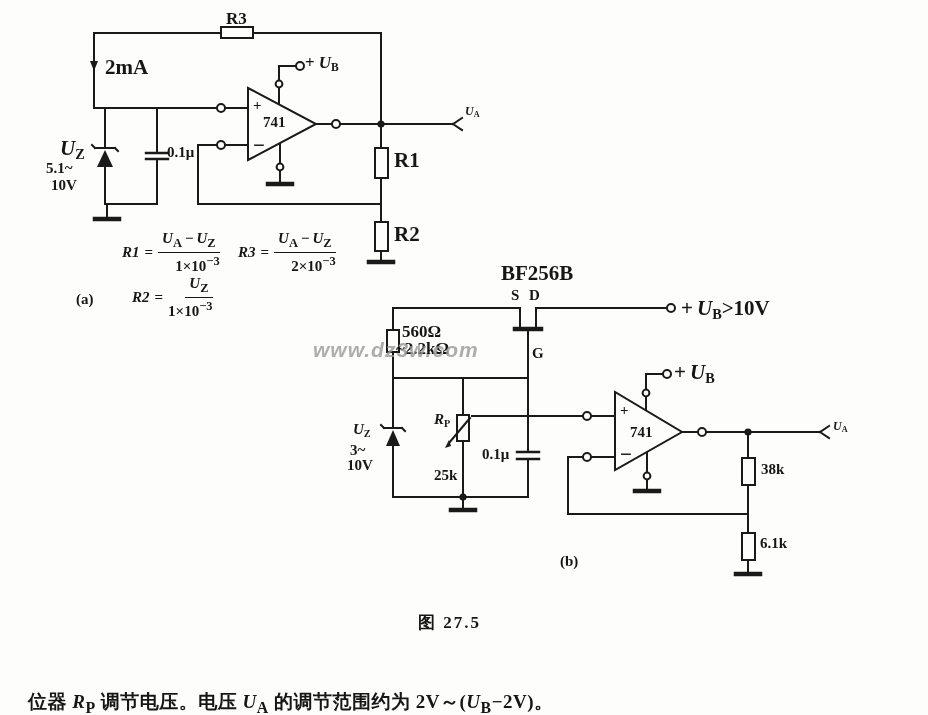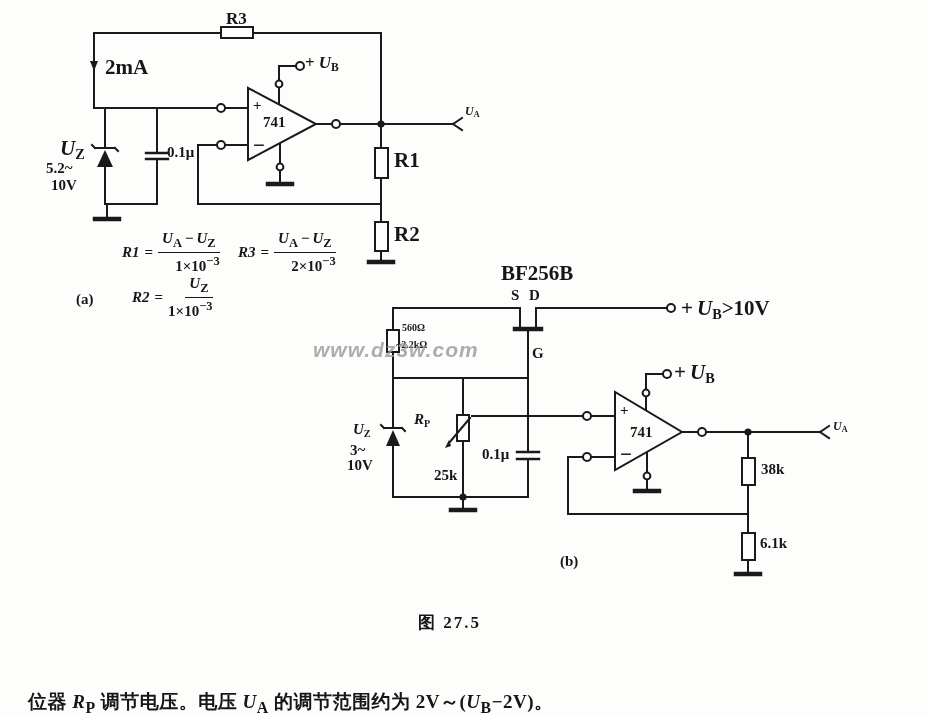--- a/index.html
+++ b/index.html
@@ -2,21 +2,21 @@
 <html><head>
 <meta charset="utf-8">
 <style>
   html,body{margin:0;padding:0;background:#e8e8e8;}
   .page{
     position:relative;width:928px;height:715px;background:#fdfdfc;overflow:hidden;
     font-family:"Liberation Serif","DejaVu Serif",serif;color:#161616;
   }
   svg.draw{position:absolute;left:0;top:0;}
   .lbl{position:absolute;white-space:nowrap;font-weight:bold;line-height:1;color:#161616;}
-  .t14{font-size:10px}.t15{font-size:15px}.t16{font-size:21px}.t17{font-size:17px}.t18{font-size:12px}
+  .t14{font-size:17px}.t15{font-size:15px}.t16{font-size:21px}.t17{font-size:17px}.t18{font-size:12px}
   .vi{font-style:italic;}
   .lbl sub{font-size:0.68em;font-weight:bold;vertical-align:baseline;position:relative;top:0.28em;}
   .gap{display:inline-block;width:4px;}
   .formula{position:absolute;display:flex;align-items:center;gap:5px;font-size:15px;font-weight:bold;}
   .flhs{font-style:italic;}
   .frac{display:inline-flex;flex-direction:column;align-items:flex-end;line-height:1;}
   .num{border-bottom:1.6px solid #161616;padding:0 4px 2px 4px;}
   .den{padding-top:2px;}
   .op{padding:0 3px;}
   .watermark{
@@ -167,21 +167,21 @@
     </g>
   </svg>
 
   <span class="lbl t17" style="left:226px;top:10px"><span>R3</span></span>
   <span class="lbl t16" style="left:105px;top:57px"><span>2mA</span></span>
   <span class="lbl t17" style="left:305px;top:54px"><span>+</span><span class="gap"></span><span class="vi">U</span><sub>B</sub></span>
   <span class="lbl t15" style="left:263px;top:115px"><span>741</span></span>
   <span class="lbl t15" style="left:253px;top:98px"><span>+</span></span>
   <span class="lbl t16" style="left:253px;top:135px"><span>−</span></span>
   <span class="lbl t16" style="left:60px;top:138px"><span class="vi">U</span><sub>Z</sub></span>
-  <span class="lbl t15" style="left:46px;top:161px"><span>5.2~</span></span>
+  <span class="lbl t15" style="left:46px;top:161px"><span>5.1~</span></span>
   <span class="lbl t15" style="left:51px;top:178px"><span>10V</span></span>
   <span class="lbl t15" style="left:167px;top:145px"><span>0.1μ</span></span>
   <span class="lbl t18" style="left:465px;top:105px"><span class="vi">U</span><sub>A</sub></span>
   <span class="lbl t16" style="left:394px;top:150px"><span>R1</span></span>
   <span class="lbl t16" style="left:394px;top:224px"><span>R2</span></span>
 
   <div class="formula" style="left:122px;top:231px">
     <span class="flhs">R1</span>
     <span>=</span>
     <span class="frac">
@@ -213,21 +213,21 @@
   <span class="lbl t16" style="left:501px;top:263px"><span>BF256B</span></span>
   <span class="lbl t15" style="left:511px;top:288px"><span>S</span></span>
   <span class="lbl t15" style="left:529px;top:288px"><span>D</span></span>
   <span class="lbl t15" style="left:532px;top:346px"><span>G</span></span>
   <span class="lbl t16" style="left:681px;top:298px"><span>+</span><span class="gap"></span><span class="vi">U</span><sub>B</sub><span>&gt;10V</span></span>
   <span class="lbl t14" style="left:402px;top:323px"><span>560Ω</span></span>
   <span class="lbl t14" style="left:396px;top:340px"><span>~2.2kΩ</span></span>
   <span class="lbl t15" style="left:353px;top:422px"><span class="vi">U</span><sub>Z</sub></span>
   <span class="lbl t15" style="left:350px;top:443px"><span>3~</span></span>
   <span class="lbl t15" style="left:347px;top:458px"><span>10V</span></span>
-  <span class="lbl t15" style="left:414px;top:412px"><span class="vi">R</span><sub>P</sub></span>
+  <span class="lbl t15" style="left:434px;top:412px"><span class="vi">R</span><sub>P</sub></span>
   <span class="lbl t15" style="left:434px;top:468px"><span>25k</span></span>
   <span class="lbl t15" style="left:482px;top:447px"><span>0.1μ</span></span>
   <span class="lbl t15" style="left:630px;top:425px"><span>741</span></span>
   <span class="lbl t15" style="left:620px;top:403px"><span>+</span></span>
   <span class="lbl t16" style="left:620px;top:444px"><span>−</span></span>
   <span class="lbl t16" style="left:674px;top:362px"><span>+</span><span class="gap"></span><span class="vi">U</span><sub>B</sub></span>
   <span class="lbl t18" style="left:833px;top:420px"><span class="vi">U</span><sub>A</sub></span>
   <span class="lbl t15" style="left:761px;top:462px"><span>38k</span></span>
   <span class="lbl t15" style="left:760px;top:536px"><span>6.1k</span></span>
   <span class="lbl t15" style="left:560px;top:554px"><span>(b)</span></span>

